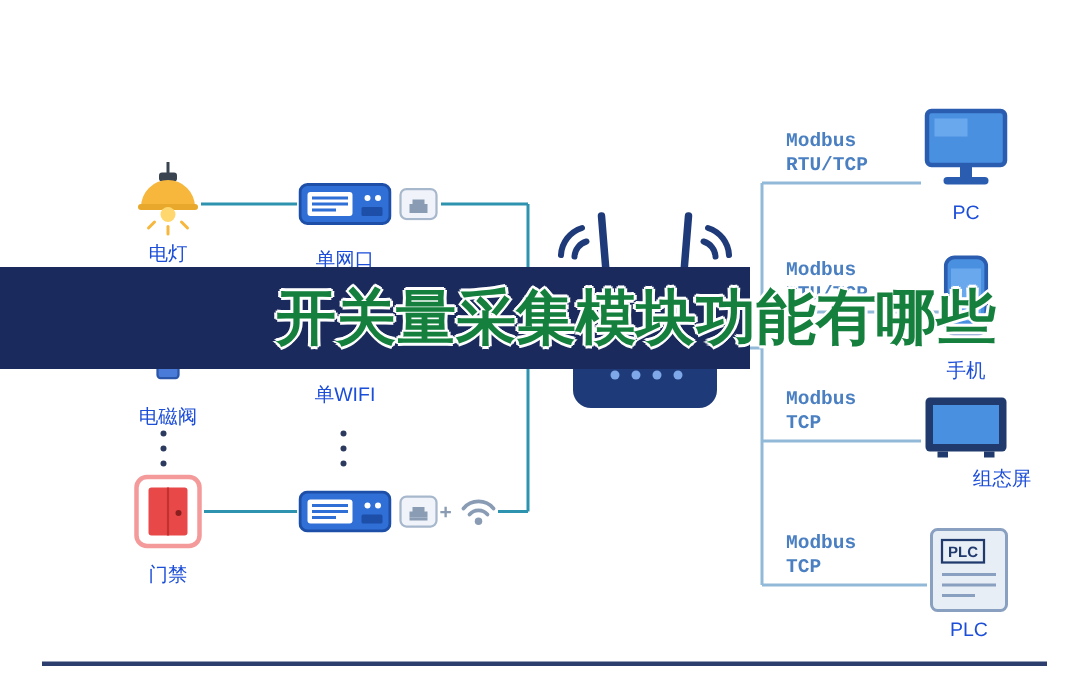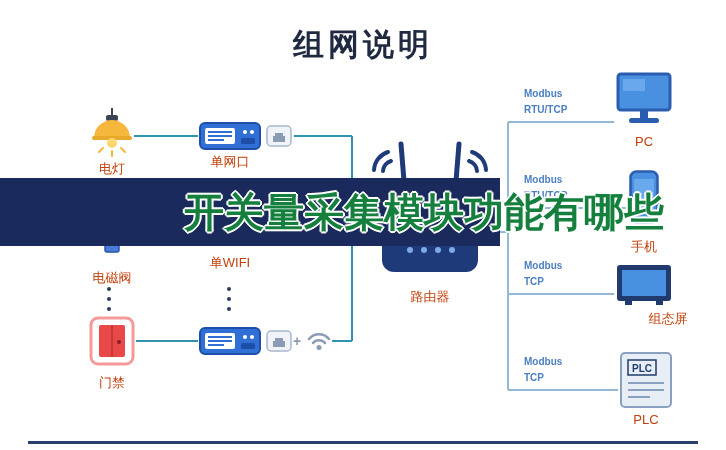--- a/index.html
+++ b/index.html
@@ -2,22 +2,22 @@
 <html><head>
 <meta charset="utf-8">
 <style>
   html,body{margin:0;padding:0;background:#fff;}
   .stage{
     position:relative;width:726px;height:450px;background:#ffffff;overflow:hidden;
     font-family:"Liberation Sans","DejaVu Sans",sans-serif;
   }
   .wires{position:absolute;left:0;top:0;z-index:0;pointer-events:none;}
   .icon{position:absolute;z-index:2;line-height:0;}
-  .cap{position:absolute;z-index:2;font-size:13px;color:#c2410c;text-align:center;}
-  .proto{position:absolute;z-index:2;font-size:10px;line-height:16px;color:#4a7fc1;font-weight:bold;}
+  .cap{position:absolute;z-index:2;font-size:13px;color:#1d4ed8;text-align:center;}
+  .proto{position:absolute;z-index:2;font-size:13px;line-height:16px;color:#4a7fc1;font-weight:bold;font-family:Liberation Mono, monospace;}
   .title{
     position:absolute;left:0;top:24px;width:100%;text-align:center;z-index:1;
     font-size:31px;font-weight:bold;letter-spacing:4px;color:#1f2940;
   }
   .banner{
     position:absolute;left:0;top:178px;width:500px;height:68px;background:#1a2a5c;z-index:10;
   }
   .banner-text{
     position:absolute;left:184px;top:178px;height:68px;line-height:68px;z-index:11;
     font-size:40px;font-weight:bold;color:#15803d;white-space:nowrap;
@@ -48,21 +48,20 @@
     <g stroke="#93b9d9" stroke-width="2" fill="none">
       <path d="M478 232 H508"></path>
       <path d="M508 122 V390"></path>
       <path d="M508 122 H614"></path>
       <path d="M508 208 H628"></path>
       <path d="M508 294 H614"></path>
       <path d="M508 390 H618"></path>
     </g>
   </svg>
 
-  <div class="title">组网说明</div>
 
   <div class="icon" style="left:88px;top:108px;">
     <svg width="48" height="52" viewBox="0 0 48 52">
       <line x1="24" y1="0" x2="24" y2="9" stroke="#3a4450" stroke-width="2"></line>
       <rect x="18" y="7" width="12" height="6" rx="2" fill="#3a4450"></rect>
       <path d="M6 30 A18 18 0 0 1 42 30 Z" fill="#f6b73c"></path>
       <rect x="4" y="28" width="40" height="4" rx="2" fill="#e8a82c"></rect>
       <circle cx="24" cy="35" r="5" fill="#ffd76e"></circle>
       <line x1="11" y1="44" x2="15" y2="40" stroke="#f6b73c" stroke-width="2" stroke-linecap="round"></line>
       <line x1="24" y1="48" x2="24" y2="43" stroke="#f6b73c" stroke-width="2" stroke-linecap="round"></line>
@@ -108,21 +107,21 @@
       <rect x="42" y="16" width="14" height="6" rx="1" fill="#1e4fa8"></rect>
     </svg>
   </div>
   <div class="icon" style="left:266px;top:125px;">
     <svg width="26" height="22" viewBox="0 0 26 22">
       <rect x="1" y="1" width="24" height="20" rx="4" fill="#f0f4fa" stroke="#a8b8cc" stroke-width="1.5"></rect>
       <path d="M7 15 v-4 h2 v-3 h8 v3 h2 v4 z" fill="#8a9cb4"></path>
       <rect x="7" y="15" width="12" height="2" fill="#8a9cb4"></rect>
     </svg>
   </div>
-  <div class="cap" style="left:192px;top:153px;width:76px;">单网口</div>
+  <div class="cap" style="left:192px;top:164px;width:76px;">单网口</div>
 
   <div class="icon" style="left:199px;top:215px;">
     <svg width="62" height="28" viewBox="0 0 62 28">
       <rect x="1" y="1" width="60" height="26" rx="5" fill="#2f6fd6" stroke="#1e4fa8" stroke-width="2"></rect>
       <rect x="6" y="6" width="30" height="16" rx="2" fill="#ffffff"></rect>
       <line x1="9" y1="10" x2="33" y2="10" stroke="#2f6fd6" stroke-width="2"></line>
       <line x1="9" y1="14" x2="33" y2="14" stroke="#2f6fd6" stroke-width="2"></line>
       <line x1="9" y1="18" x2="25" y2="18" stroke="#2f6fd6" stroke-width="2"></line>
       <circle cx="46" cy="10" r="2" fill="#ffffff"></circle>
       <circle cx="53" cy="10" r="2" fill="#ffffff"></circle>
@@ -173,21 +172,20 @@
       <path d="M31 25 A11 11 0 0 0 23 35" stroke="#1e3a78" fill="none" stroke-width="4" stroke-linecap="round"></path>
       <path d="M112 16 A20 20 0 0 1 126 34" stroke="#1e3a78" fill="none" stroke-width="4" stroke-linecap="round"></path>
       <path d="M109 25 A11 11 0 0 1 117 35" stroke="#1e3a78" fill="none" stroke-width="4" stroke-linecap="round"></path>
       <rect x="22" y="92" width="96" height="44" rx="12" fill="#1e3a78"></rect>
       <circle cx="50" cy="114" r="3" fill="#7fa8e8"></circle>
       <circle cx="64" cy="114" r="3" fill="#7fa8e8"></circle>
       <circle cx="78" cy="114" r="3" fill="#7fa8e8"></circle>
       <circle cx="92" cy="114" r="3" fill="#7fa8e8"></circle>
     </svg>
   </div>
-  <div class="cap" style="left:390px;top:288px;width:80px;">路由器</div>
 
   <div class="proto" style="left:524px;top:86px;">
     <div>Modbus</div>
     <div>RTU/TCP</div>
   </div>
   <div class="proto" style="left:524px;top:172px;">
     <div>Modbus</div>
     <div>RTU/TCP</div>
   </div>
   <div class="proto" style="left:524px;top:258px;">

